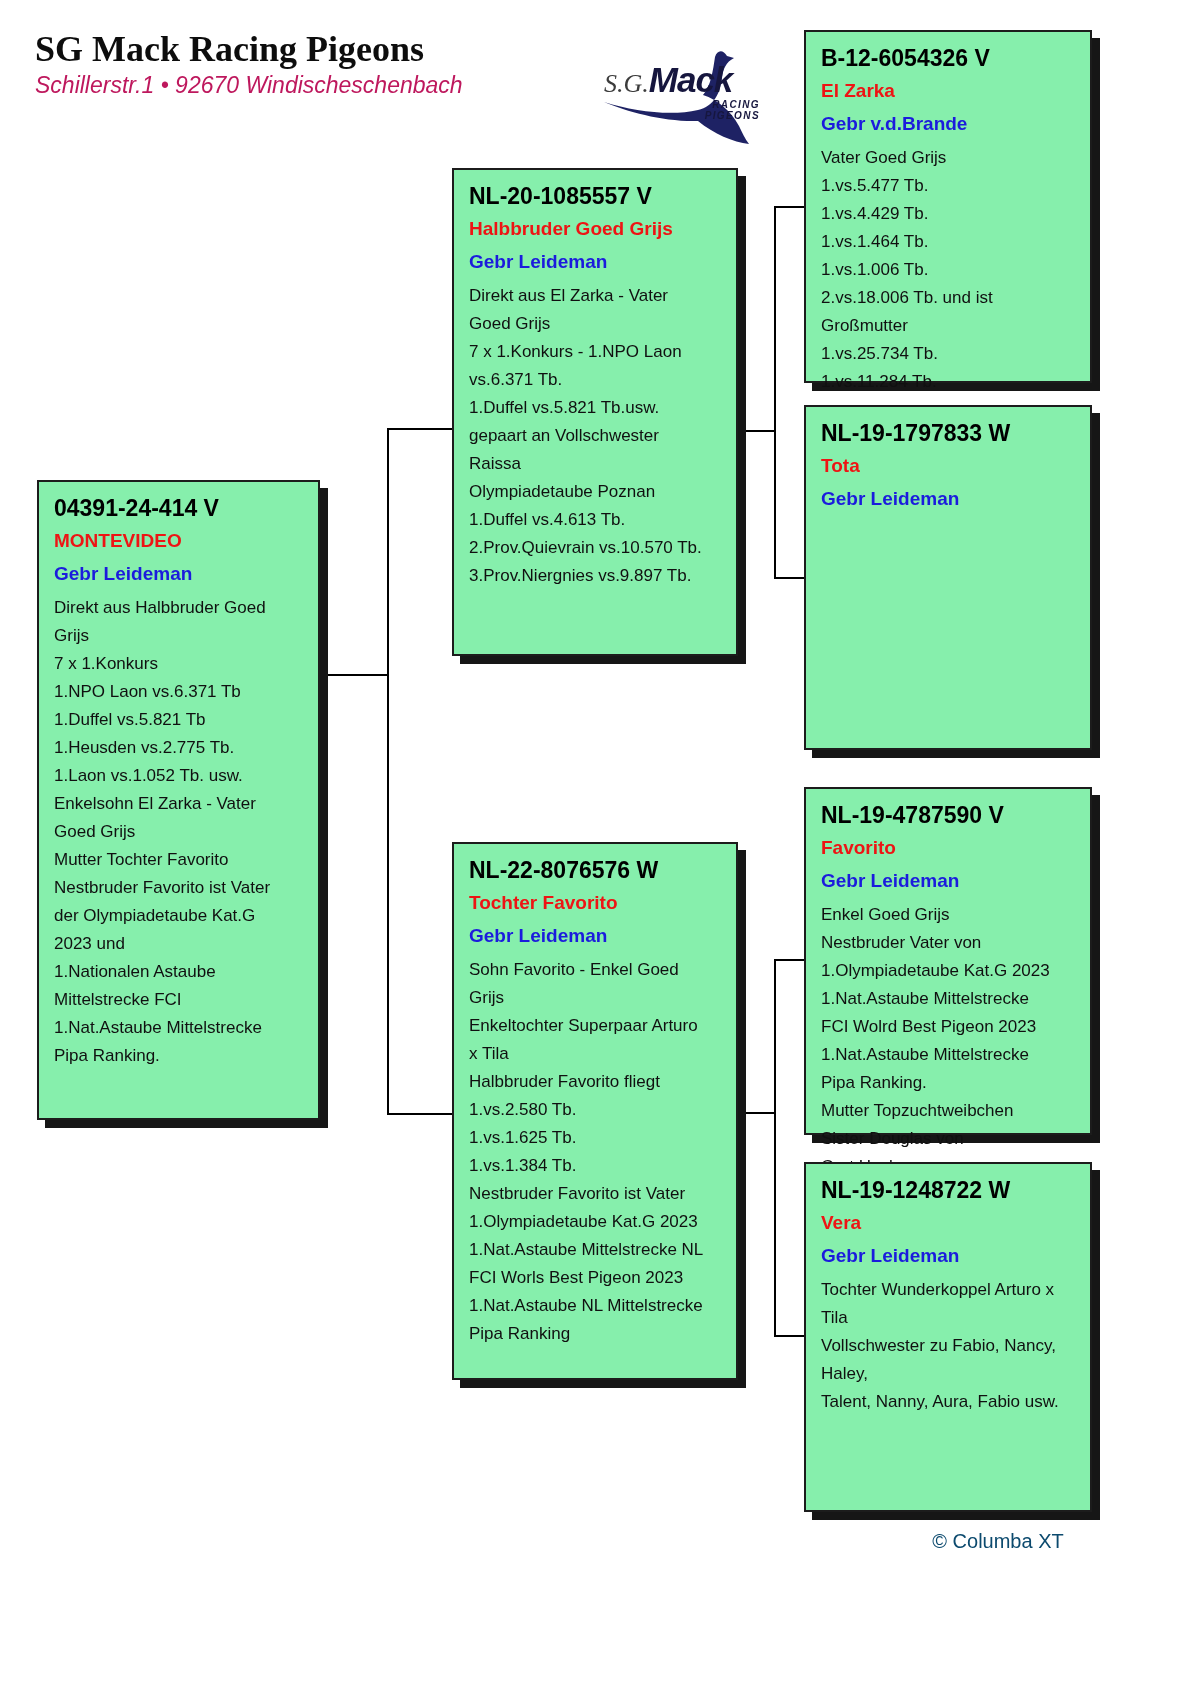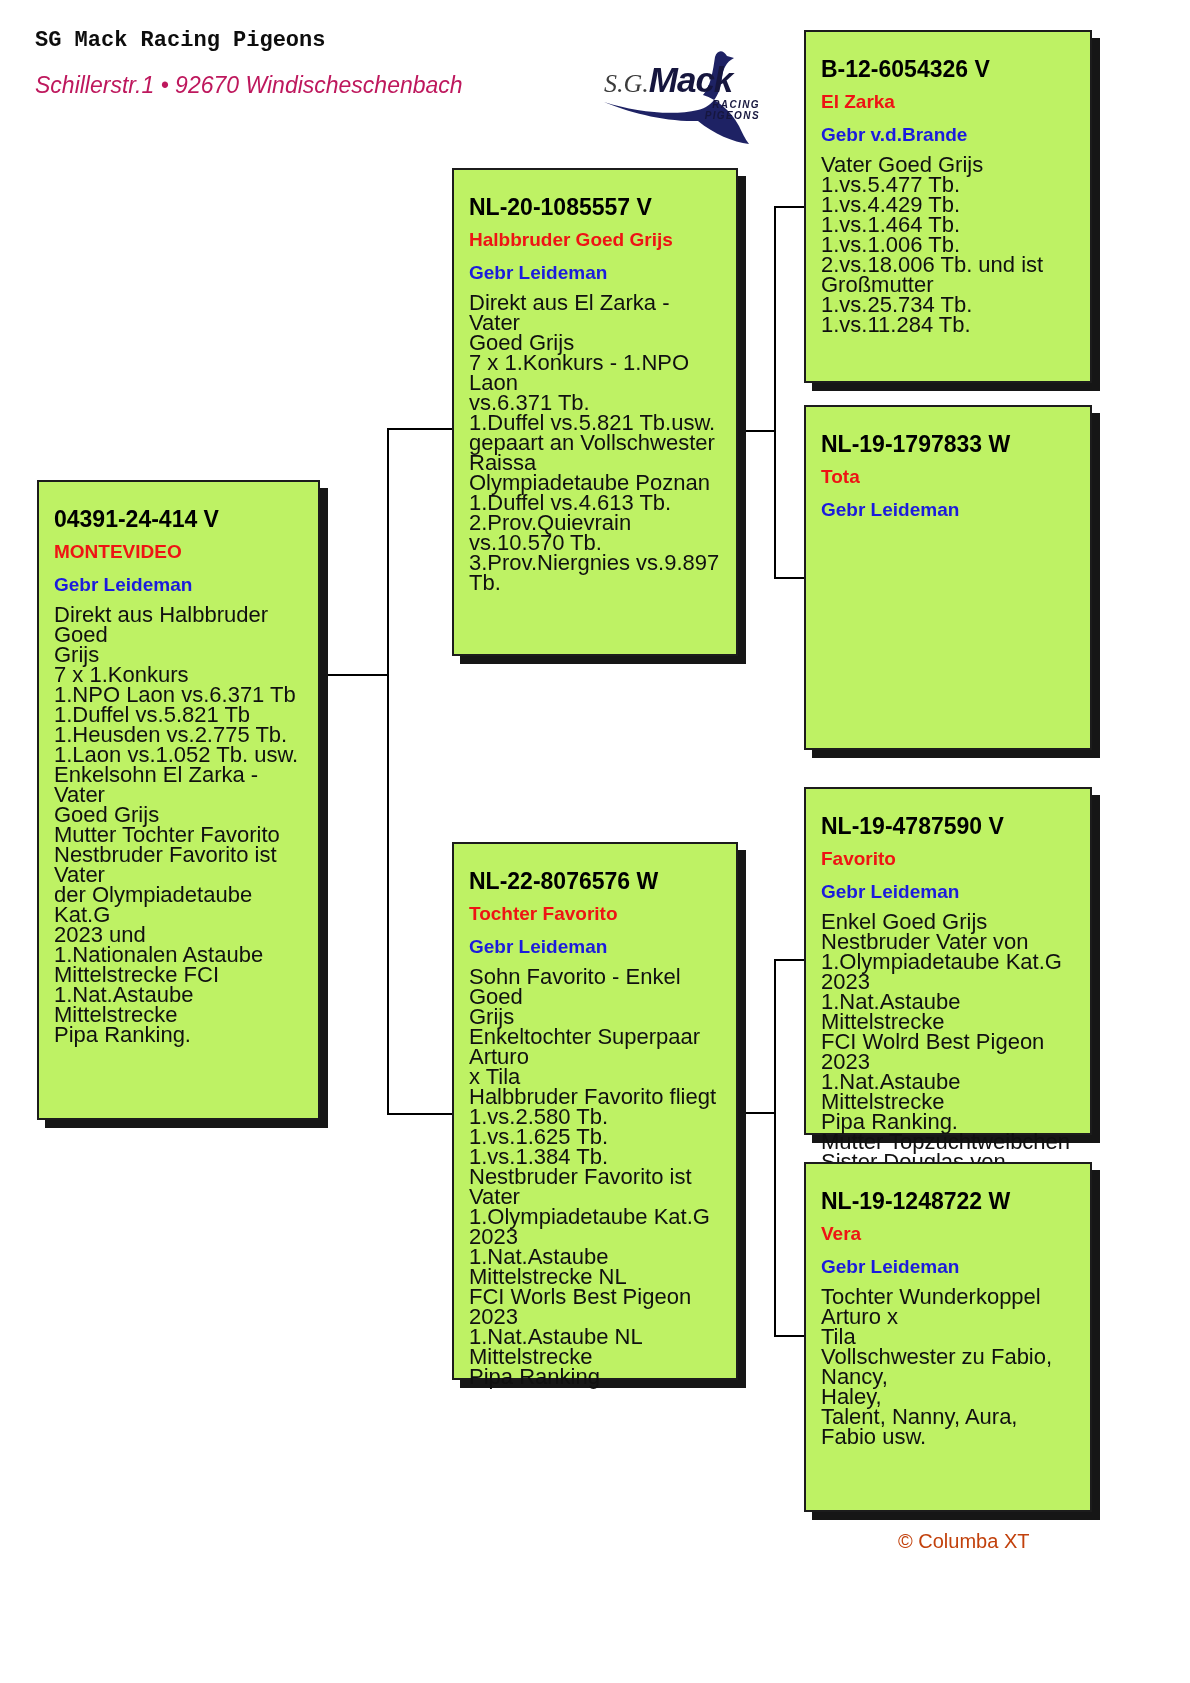--- a/index.html
+++ b/index.html
@@ -1,43 +1,43 @@
 <!DOCTYPE html>
 <html style="--name-red: #ee1414; --breeder-blue: #1b1bdd;"><head>
 <meta charset="utf-8">
 <style>
   html,body { margin:0; padding:0; background:#ffffff; }
   .page {
     position:relative; width:1190px; height:1683px; background:#ffffff;
     font-family:"Liberation Sans", sans-serif; color:#000; overflow:hidden;
   }
   
-  .hdr-title { position:absolute; left:35px; top:28px; font-family:Liberation Mono, monospace; font-weight:bold; font-size:22px; color:#0d0d0d; }
+  .hdr-title { position:absolute; left:35px; top:28px; font-family:Liberation Serif, serif; font-weight:bold; font-size:36px; color:#0d0d0d; }
   .hdr-address { position:absolute; left:35px; top:72px; font-style:italic; font-size:23px; color:#be185d; }
   .hdr-contact { position:absolute; left:35px; top:102px; font-size:20px; color:#141414; }
   
   .logo { position:absolute; left:600px; top:46px; width:160px; height:104px;text-align:right; }
   .logo svg { position:absolute; left:0; top:0; }
   .logo-text { position:absolute; left:4px; top:14px; white-space:nowrap; z-index:2; }
   .logo-sg { font-family:"Liberation Serif", serif; font-style:italic; font-size:26px; color:#3c3c3c; }
   .logo-mack { font-style:italic; font-weight:bold; font-size:35px; color:#16163e; letter-spacing:-1px; }
   .logo-sub { position:absolute; left:68px; top:53px; font-style:italic; font-weight:bold; font-size:10px; color:#16163e; letter-spacing:1.4px; z-index:2; }
   
   .pbox {
-    position:absolute; background:#bef264; border:2px solid #1c1c1c;
-    box-shadow:8px 8px 0 #161616; padding:24px 15px; box-sizing:border-box;
+    position:absolute; background:#86efac; border:2px solid #1c1c1c;
+    box-shadow:8px 8px 0 #161616; padding:13px 15px; box-sizing:border-box;
   }
   .ring    { font-size:23px; font-weight:bold; color:#000; margin-bottom:8px; }
   .pname   { font-size:19px; font-weight:bold; color:var(--name-red,#ee1414); margin-bottom:11px; }
   .breeder { font-size:19px; font-weight:bold; color:var(--breeder-blue,#1b1bdd); margin-bottom:9px; }
-  .pbody   { font-size:22px; line-height:20px; color:#101010; white-space:pre-line; }
+  .pbody   { font-size:17px; line-height:28px; color:#101010; white-space:pre-line; }
   
   .line { position:absolute; background:#000; }
   
-  .copyright { position:absolute; left:898px; top:1530px; width:200px; text-align:left; font-size:20px; color:#c2410c; }
+  .copyright { position:absolute; left:898px; top:1530px; width:200px; text-align:center; font-size:20px; color:#0c4a6e; }
 </style>
 </head>
 <body>
 
 <div class="page">
 
   <div class="hdr-title">SG Mack Racing Pigeons</div>
   <div class="hdr-address">Schillerstr.1 • 92670 Windischeschenbach</div>
 
   <div class="logo">

